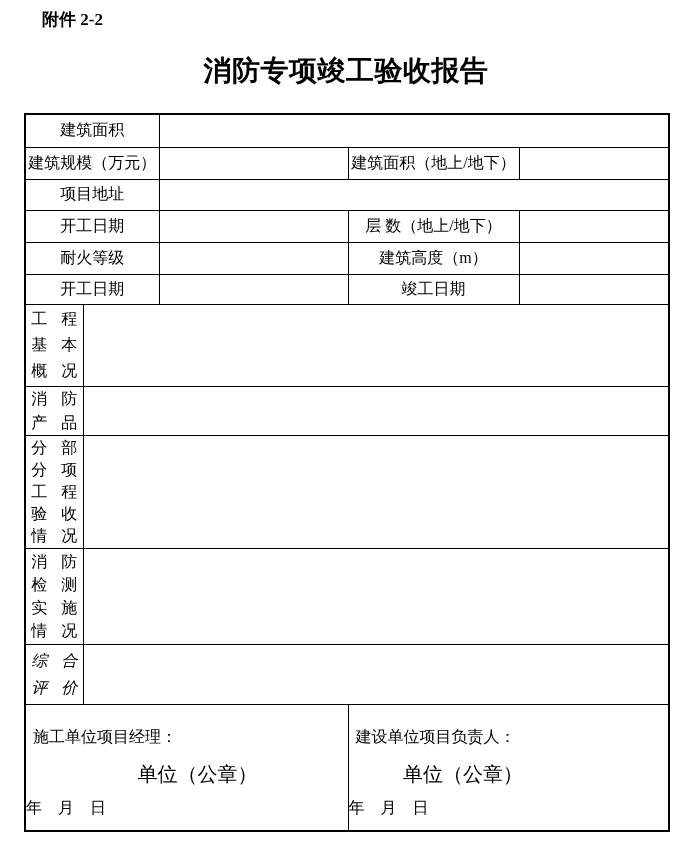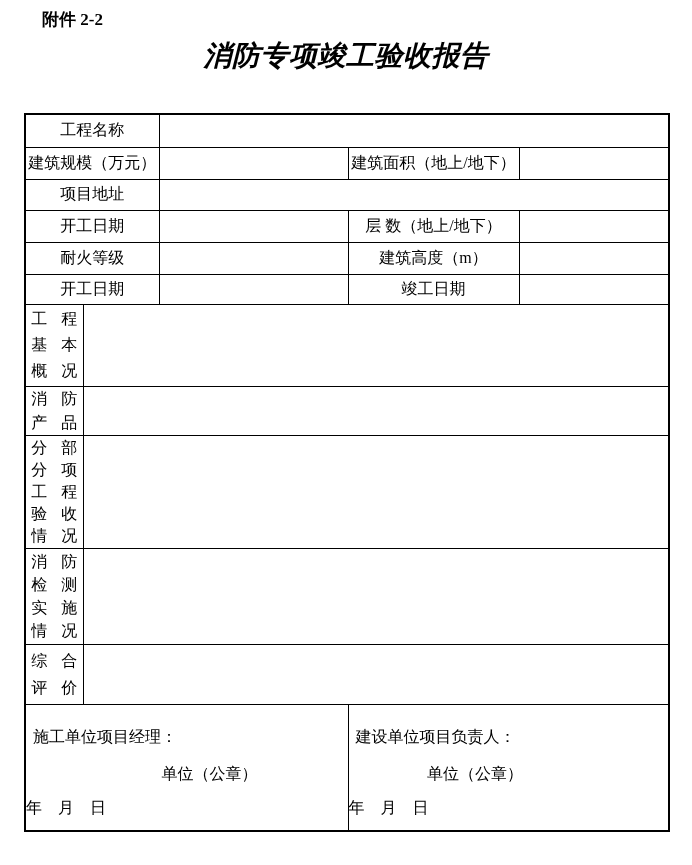--- a/index.html
+++ b/index.html
@@ -11,26 +11,25 @@
     font-family: "Liberation Serif", "DejaVu Serif", serif;
     position: relative;
     overflow: hidden;
   }
   .attachment-label {
     position: absolute; left: 42px; top: 8px;
     font-size: 17px; font-weight: bold;
     white-space: nowrap;
   }
   .doc-title {
-    position: absolute; left: 0; top: 37px; width: 100%;
+    position: absolute; left: 0; top: 52px; width: 100%;
     text-align: center;
     font-size: 28px; font-weight: bold;
     letter-spacing: 0.5px;
     white-space: nowrap;
-    font-style: italic;
   }
   table.form {
     position: absolute; left: 24px; top: 113px;
     width: 644px;
     border-collapse: collapse;
     table-layout: fixed;
     border: 2px solid #000;
   }
   td {
     border: 1px solid #000;
@@ -46,25 +45,25 @@
   .vline {
     width: 46px; margin: 0 auto;
     text-align: justify;
     text-align-last: justify;
     white-space: nowrap;
   }
   tr.sec1 .vline { line-height: 26px; }
   tr.sec2 .vline { line-height: 24px; }
   tr.sec3 .vline { line-height: 22px; }
   tr.sec4 .vline { line-height: 23px; }
-  tr.sec5 .vline { line-height: 27px; }
+  tr.sec5 .vline { line-height: 27px; font-style: italic; }
   
   td.sig { vertical-align: top; text-align: left; }
   .sig-title { margin: 22px 0 0 7px; font-size: 16px; line-height: 20px; white-space: nowrap; }
-  .sig-seal  { margin-top: 17px; text-align: right; font-size: 16px; line-height: 20px; white-space: nowrap; }
+  .sig-seal  { margin-top: 17px; text-align: right; font-size: 20px; line-height: 20px; white-space: nowrap; }
   .sig-date  { margin-top: 14px; text-align: left; font-size: 16px; line-height: 20px; white-space: nowrap; }
   td.sig-left  .sig-seal, td.sig-left  .sig-date  { padding-right: 90px; }
   td.sig-right .sig-seal, td.sig-right .sig-date  { padding-right: 145px; }
 </style>
 </head>
 <body>
 
 <div class="attachment-label">附件 2-2</div>
 <div class="doc-title">消防专项竣工验收报告</div>
 
@@ -72,21 +71,21 @@
   <colgroup>
     <col style="width:58px">
       <col style="width:76px">
       <col style="width:189px">
       <col style="width:171px">
       <col style="width:150px">
   </colgroup>
 
   <tbody>
       <tr style="height:33px">
-    <td class="lbl" colspan="2">工程名称</td>
+    <td class="lbl" colspan="2">建筑面积</td>
     <td class="val" colspan="3"></td>
   </tr>
 
   <tr style="height:32px">
     <td class="lbl" colspan="2">建筑规模（万元）</td>
     <td class="val"></td>
     <td class="lbl">建筑面积（地上/地下）</td>
     <td class="val"></td>
   </tr>
 

